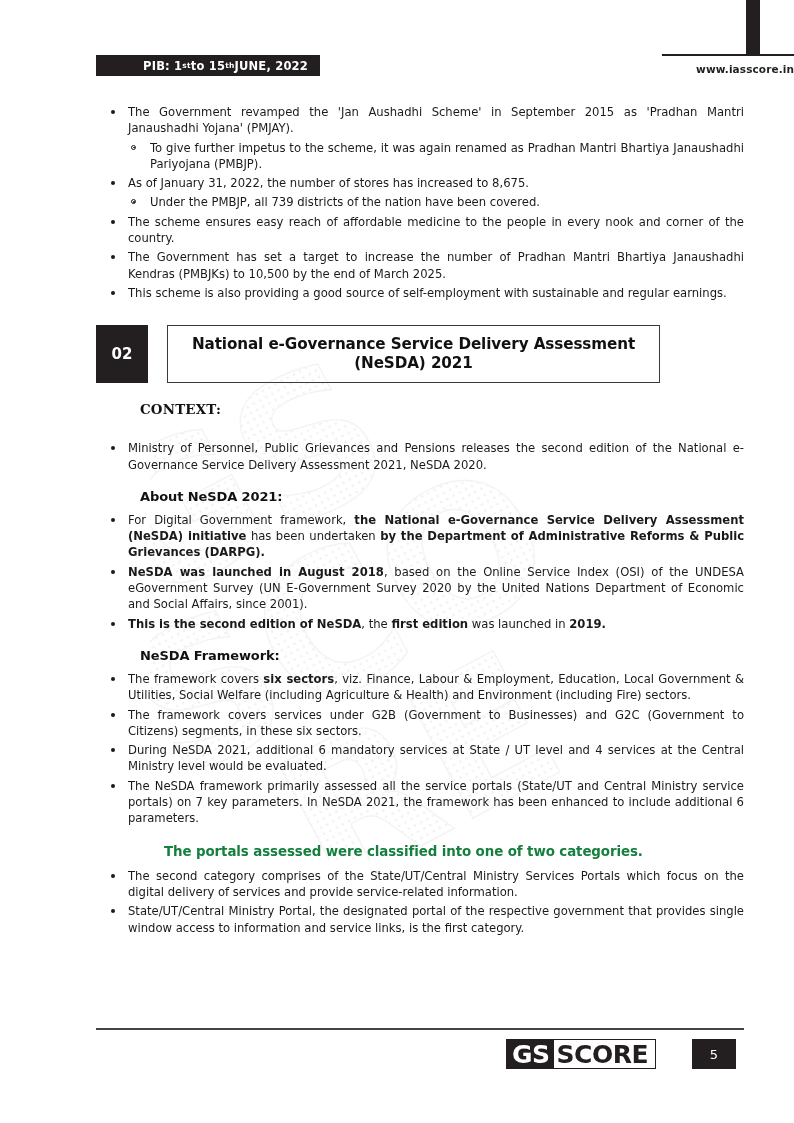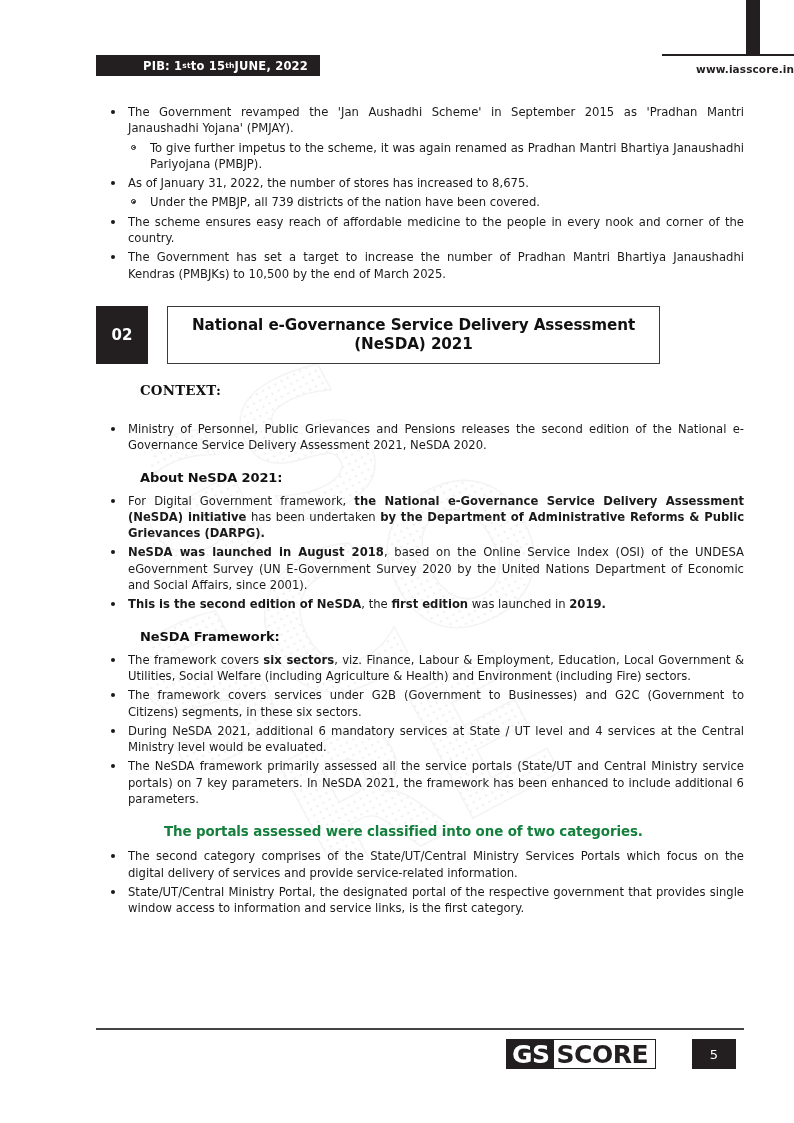--- a/index.html
+++ b/index.html
@@ -328,20 +328,21 @@
 
   <div class="content">
 
     <ul class="bullets" id="intro-list">
         <li class="bullet"><span class="dot"></span><span>The Government revamped the 'Jan Aushadhi Scheme' in September 2015 as 'Pradhan Mantri Janaushadhi Yojana' (PMJAY).</span></li>
         <li class="subbullet"><span class="ring"></span><span>To give further impetus to the scheme, it was again renamed as Pradhan Mantri Bhartiya Janaushadhi Pariyojana  (PMBJP).</span></li>
         <li class="bullet"><span class="dot"></span><span>As of January 31, 2022, the number of stores has increased to 8,675.</span></li>
         <li class="subbullet"><span class="ring"></span><span>Under the PMBJP, all 739 districts of the nation have been covered.</span></li>
         <li class="bullet"><span class="dot"></span><span>The scheme ensures easy reach of affordable medicine to the people in every nook and corner of the country.</span></li>
         <li class="bullet"><span class="dot"></span><span>The Government has set a target to increase the number of Pradhan Mantri Bhartiya Janaushadhi Kendras (PMBJKs) to 10,500 by the end of March 2025.</span></li>
+        <li class="bullet"><span class="dot"></span><span>This scheme is also providing a good source of self-employment with sustainable and regular earnings.</span></li>
       </ul>
 
     <div class="section-head">
       <div class="sec-num">02</div>
       <div class="sec-title-box">
         <div class="sec-title">National e-Governance Service Delivery Assessment (NeSDA) 2021</div>
       </div>
     </div>
 
     <div class="h-context">CONTEXT:</div>

